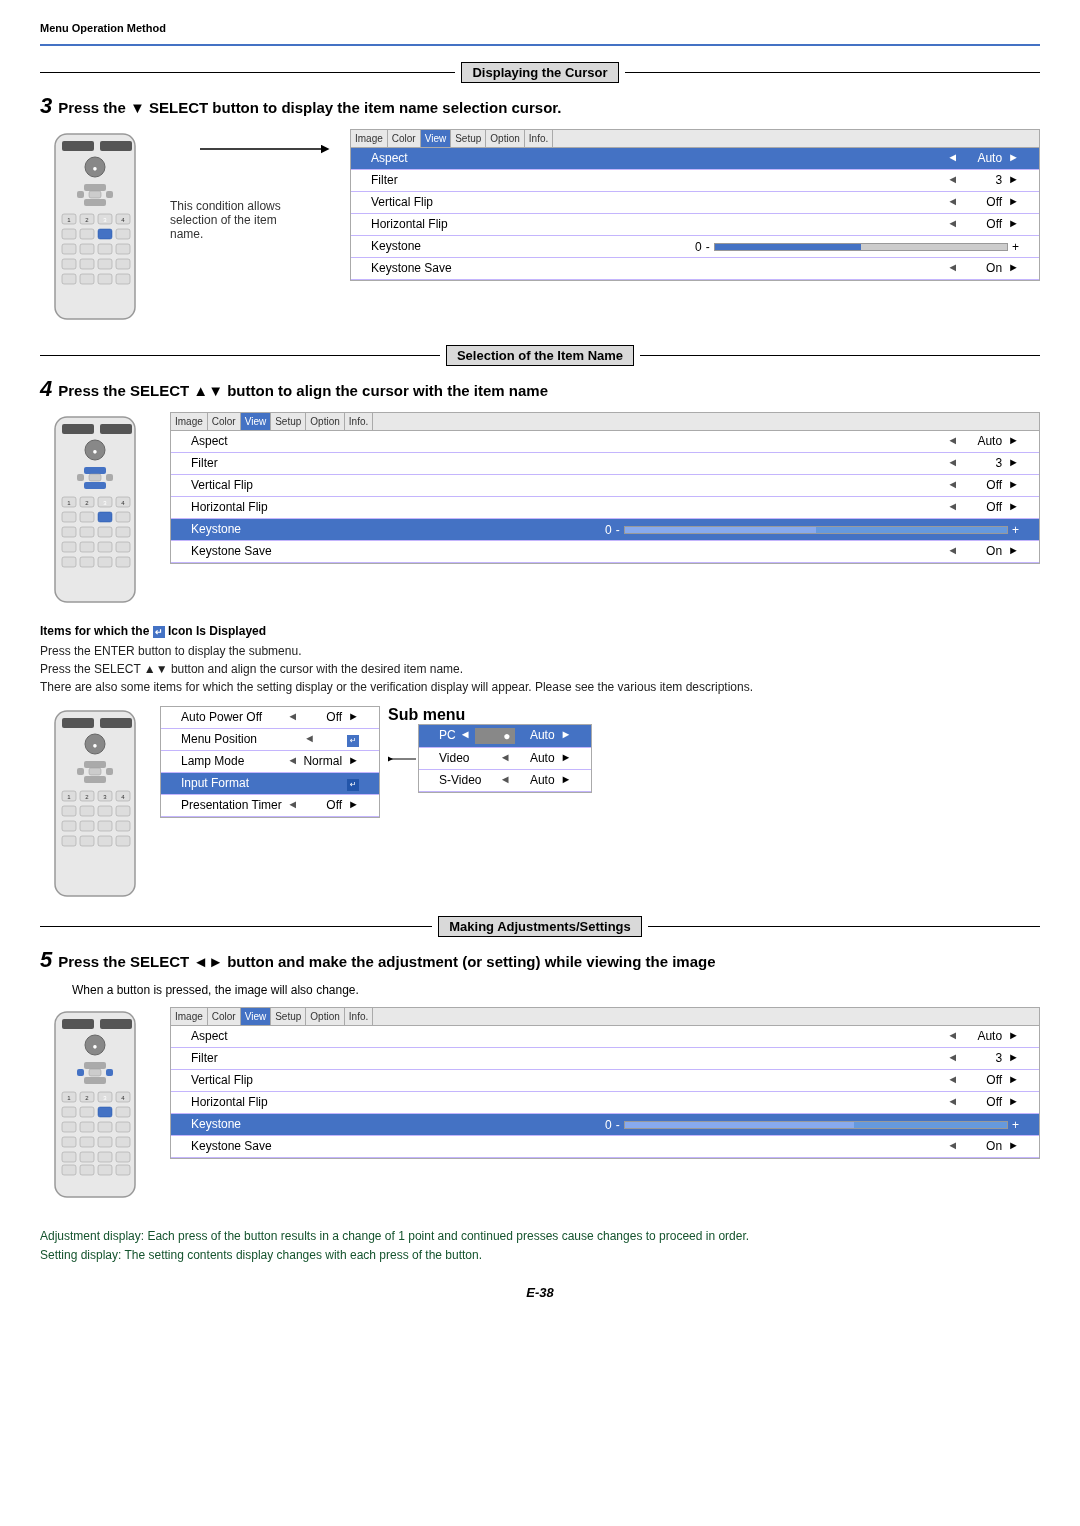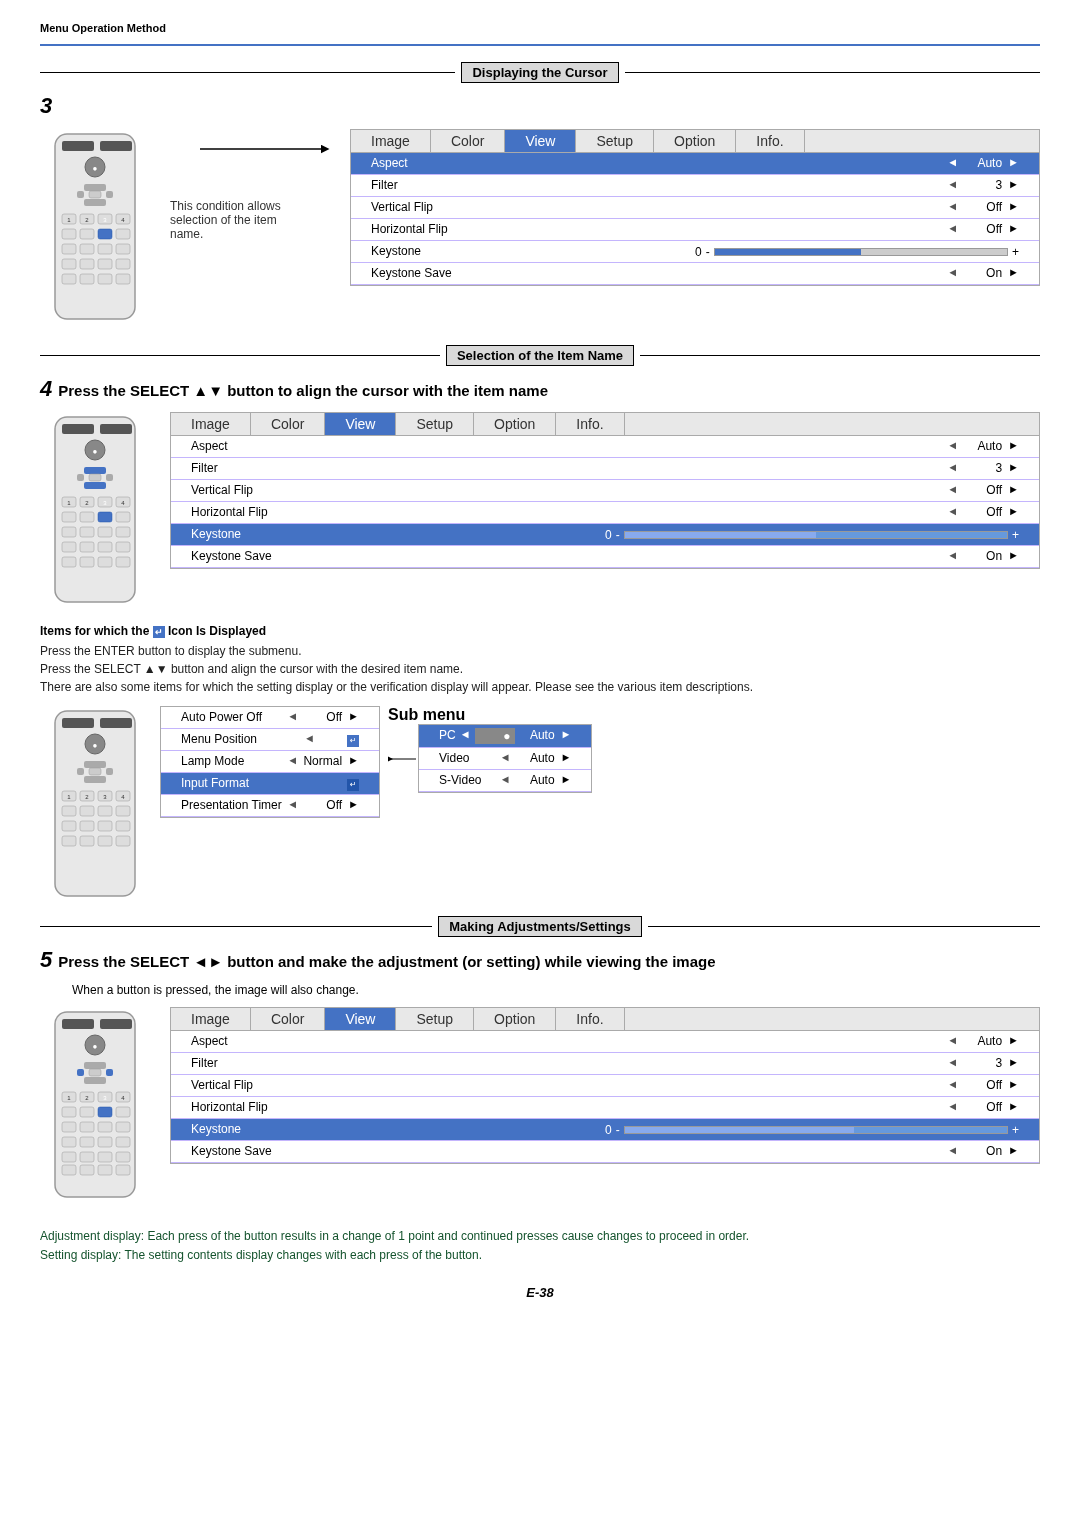--- a/index.html
+++ b/index.html
@@ -76,23 +76,23 @@
       border: 1px solid #aaa;
       min-width: 360px;
       font-size: 12px;
     }
     .menu-tabs {
       display: flex;
       background: #e8e8e8;
       border-bottom: 1px solid #aaa;
     }
     .menu-tab {
-      padding: 3px 20px;
+      padding: 3px 4px;
       border-right: 1px solid #aaa;
-      font-size: 14px;
+      font-size: 10px;
       color: #333;
     }
     .menu-tab.active {
       background: #4472C4;
       color: #fff;
     }
     .menu-row {
       display: flex;
       padding: 3px 20px;
       border-bottom: 1px solid #c4b5fd;
@@ -244,20 +244,21 @@
 </div>
 
 <div class="section-header">
   <div class="section-header-line"></div>
   <div class="section-header-box">Displaying the Cursor</div>
   <div class="section-header-line"></div>
 </div>
 
 <div class="step-heading">
   <span class="step-number">3</span>
+  <span>Press the ▼ SELECT button to display the item name selection cursor.</span>
 </div>
 
 <div class="step-row">
 
   <div class="remote-area">
     <svg class="remote-svg" viewBox="0 0 110 200" xmlns="http://www.w3.org/2000/svg">
       <rect x="15" y="5" width="80" height="185" rx="12" ry="12" fill="#e8e8e8" stroke="#999" stroke-width="1.5"></rect>
 
       <rect x="22" y="12" width="32" height="10" rx="2" fill="#555"></rect>
       <rect x="60" y="12" width="32" height="10" rx="2" fill="#555"></rect>

